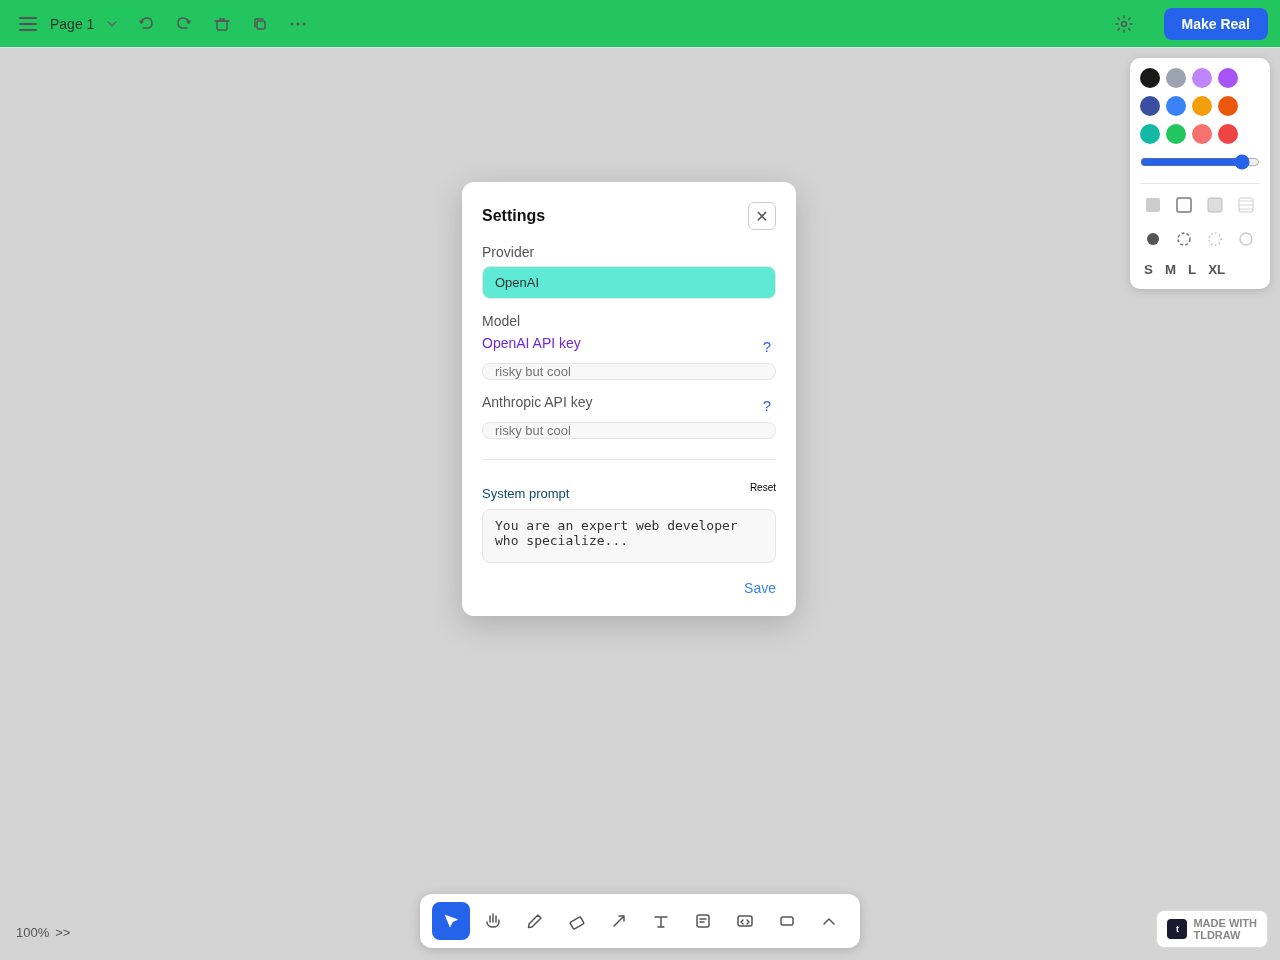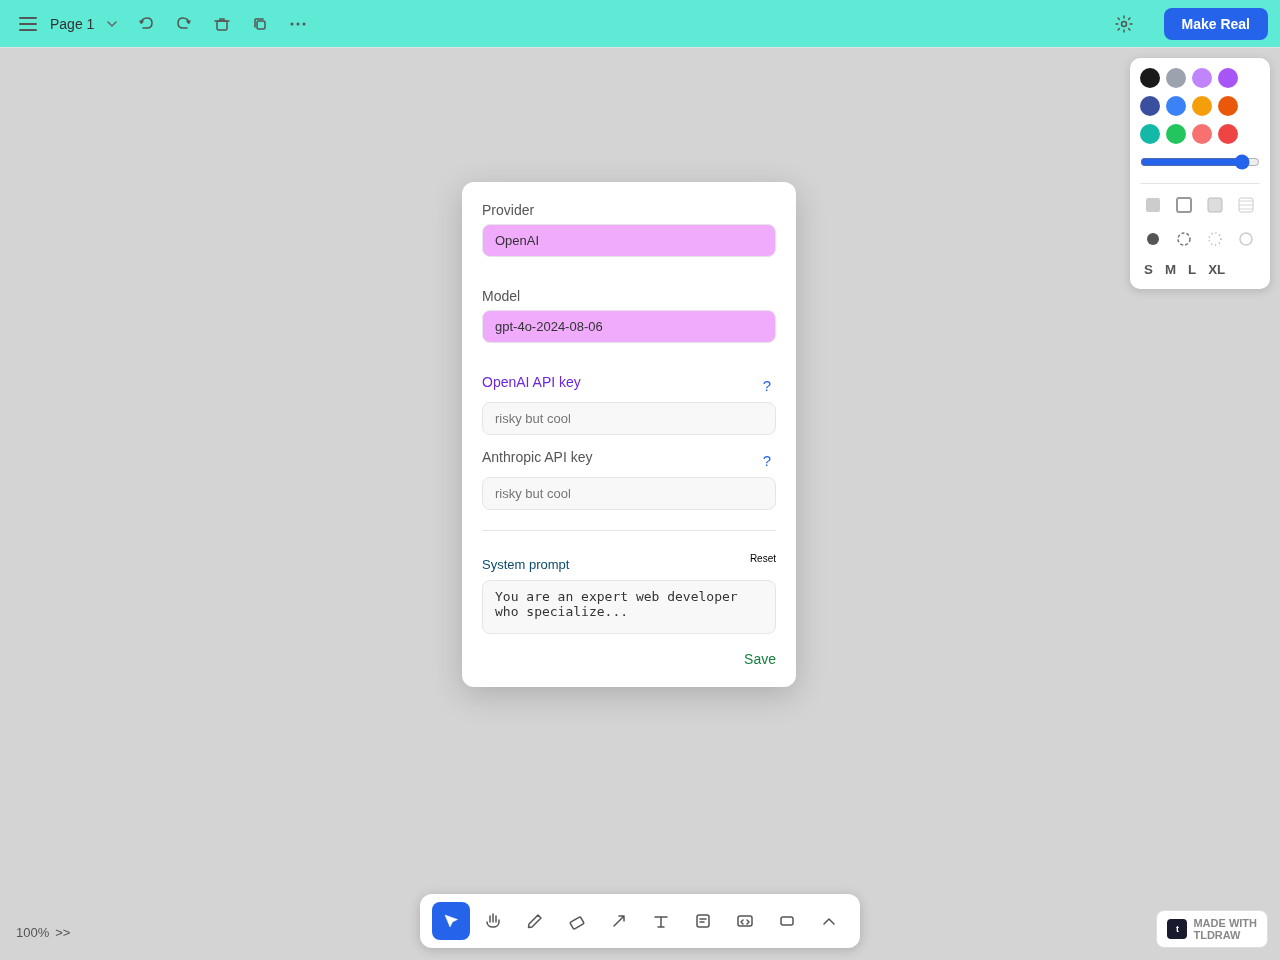--- a/index.html
+++ b/index.html
@@ -13,21 +13,21 @@
       position: relative;
     }
 
     
     .top-bar {
       position: absolute;
       top: 0; left: 0; right: 0;
       height: 48px;
       display: flex;
       padding: 0 12px;
-      background: #5eead4;
+      background: #22c55e;
       border-bottom: 1px solid #e0e0e0;
       z-index: 10;
     }
     .top-bar-left {
       display: flex;
       align-items: center;
       gap: 6px;
     }
     .menu-icon-btn {
       width: 32px; height: 32px;
@@ -185,28 +185,28 @@
       color: #555;
       margin-bottom: 6px;
       font-weight: 500;
     }
     .field-label.red { color: #6d28d9; }
     .field-value {
       width: 100%;
       padding: 8px 12px;
       border: 1px solid #e5e5e5;
       border-radius: 8px;
-      background: #f0abfc;
+      background: #5eead4;
       font-size: 13px;
       color: #333;
-      margin-bottom: 31px;
+      margin-bottom: 14px;
     }
     .field-input {
       width: 100%;
-      padding: 8px 12px;
+      padding: 0 12px;
       border: 1px solid #e5e5e5;
       border-radius: 8px;
       background: #f8f8f8;
       font-size: 13px;
       color: #c2410c;
       outline: none;
       margin-bottom: 14px;
     }
     .field-row {
       display: flex;
@@ -260,21 +260,21 @@
       height: 54px;
       outline: none;
       margin-bottom: 14px;
     }
     .save-row {
       display: flex;
       justify-content: flex-end;
     }
     .save-btn {
       font-size: 14px;
-      color: #15803d;
+      color: #3b82f6;
       background: none;
       border: none;
       cursor: pointer;
       font-weight: 500;
     }
 
     
     .bottom-toolbar {
       position: absolute;
       bottom: 12px;
@@ -486,26 +486,29 @@
 
   <div class="size-row">
     <button class="size-btn">S</button>
     <button class="size-btn">M</button>
     <button class="size-btn">L</button>
     <button class="size-btn">XL</button>
   </div>
 </div>
 
 <div class="settings-dialog">
+  <div class="dialog-header">
+    <span class="dialog-title">Settings</span>
+    <button class="close-btn">✕</button>
+  </div>
 
   <div class="field-label">Provider</div>
   <div class="field-value">OpenAI</div>
 
   <div class="field-label">Model</div>
-  <div class="field-value">gpt-4o-2024-08-06</div>
 
   <div class="field-row">
     <div class="field-label red">OpenAI API key</div>
     <button class="help-icon">?</button>
   </div>
   <input class="field-input" type="text" placeholder="risky but cool" style="">
 
   <div class="field-row">
     <div class="field-label">Anthropic API key</div>
     <button class="help-icon">?</button>

